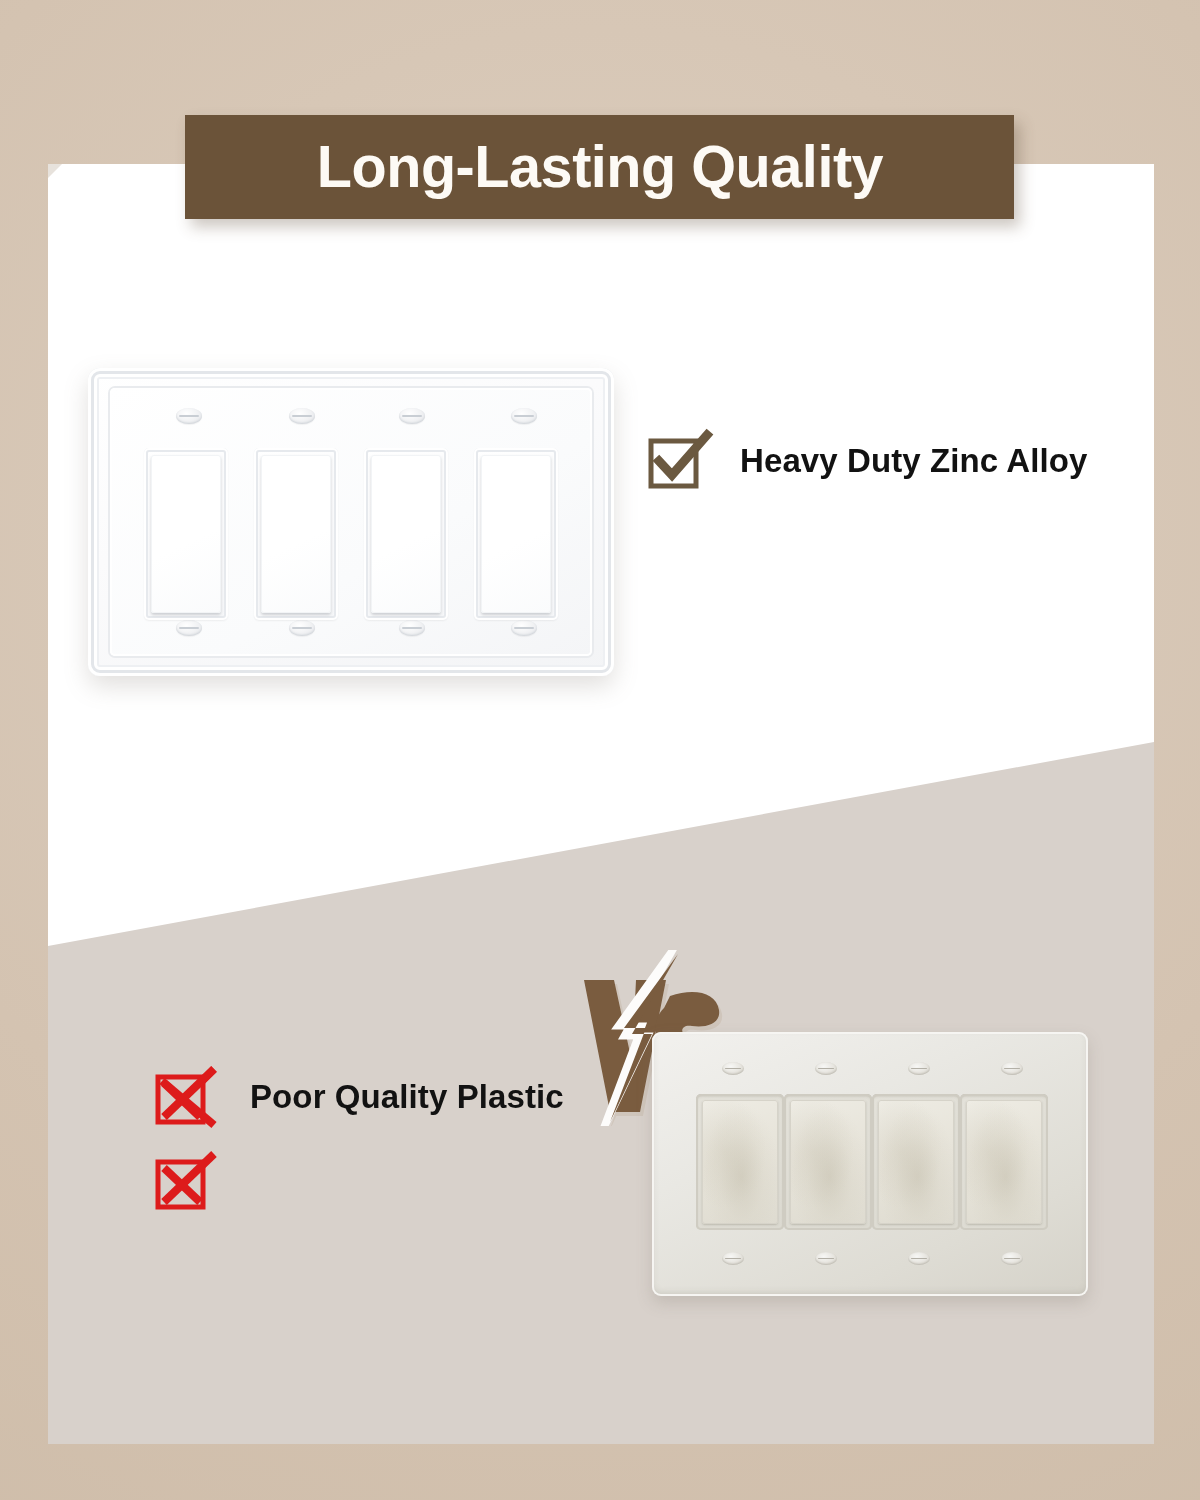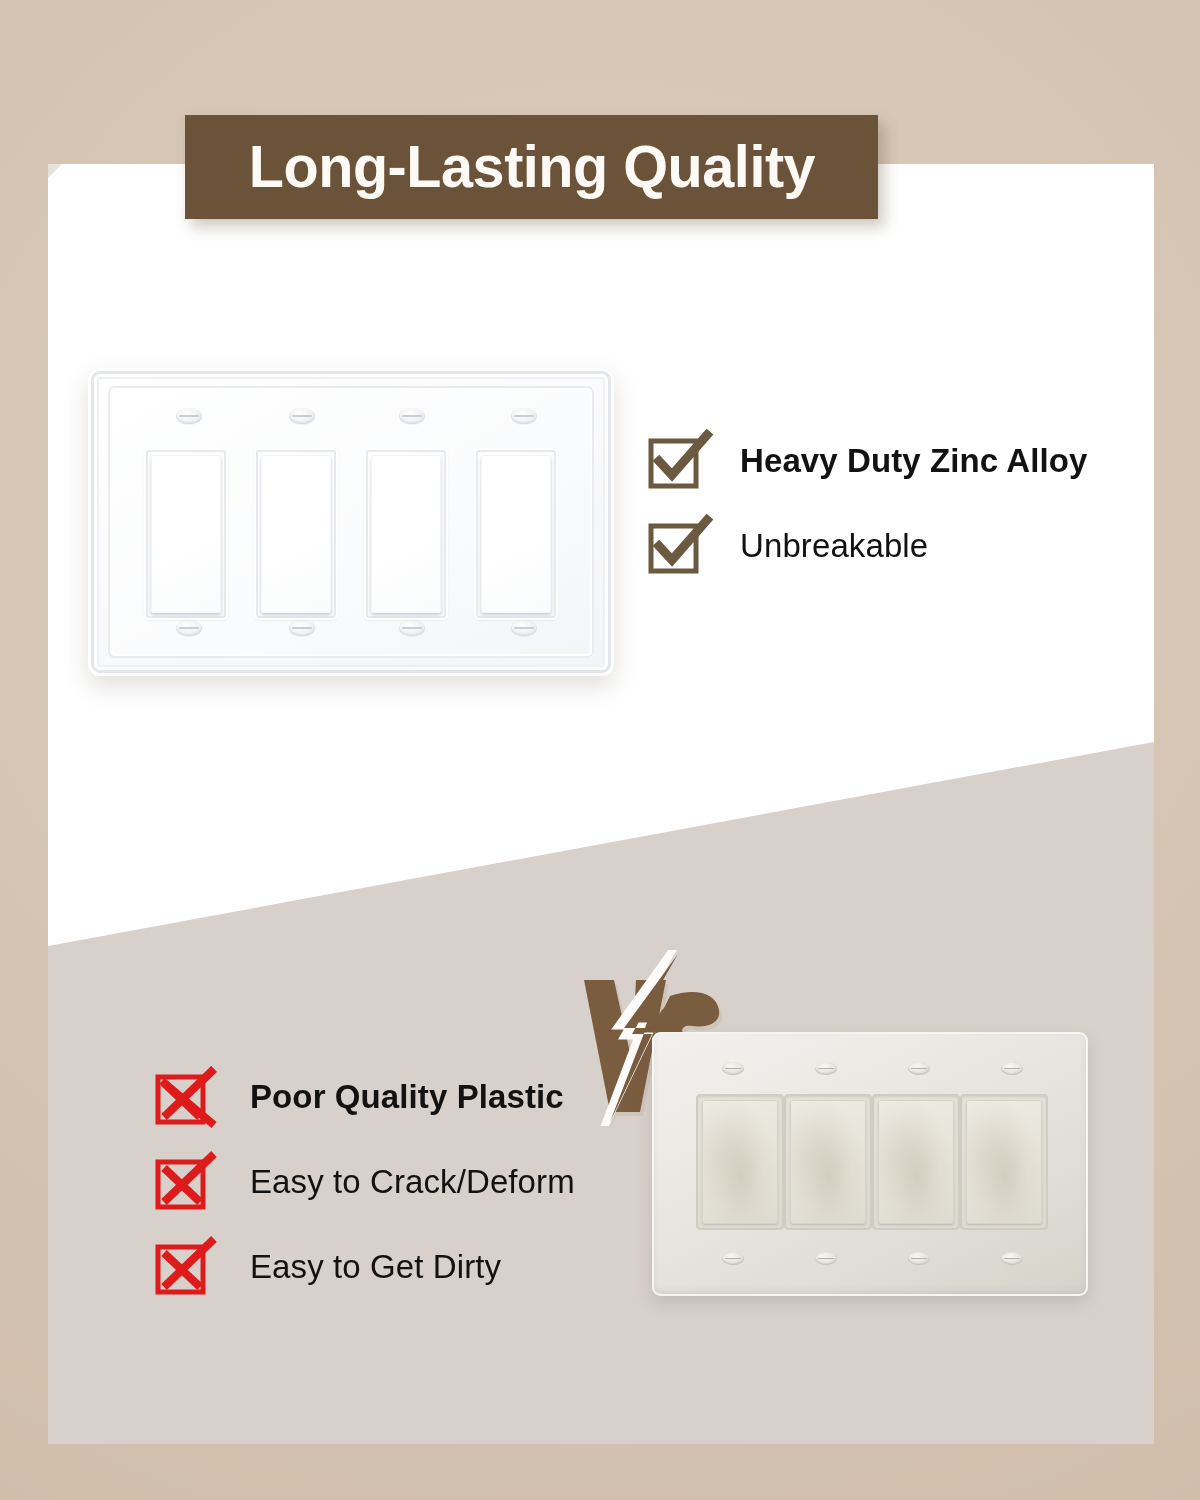--- a/index.html
+++ b/index.html
@@ -38,21 +38,21 @@
   
   .diag-region{
     position:absolute; left:0; top:0; width:1106px; height:1280px;
     background:#d8d1cb;
     clip-path: polygon(0 782px, 1106px 578px, 1106px 1280px, 0 1280px);
   }
 
   
   .banner{
     position:absolute;
-    left:185px; top:115px; width:693px; height:104px;
+    left:185px; top:115px; width:829px; height:104px;
     background:#6b5339;
     box-shadow:6px 8px 14px rgba(90,70,50,0.30);
     display:flex; align-items:center; justify-content:center;
   }
   .banner-title{
     color:#fdfaf5;
     font-size:60px;
     font-weight:bold;
     letter-spacing:-0.5px;
     font-family:"Liberation Sans", sans-serif;
@@ -251,29 +251,20 @@
       <div class="feature-row">
         <span class="fbox">
           <svg width="64" height="64" viewBox="0 0 64 64">
             <rect x="4" y="14" width="45" height="45" fill="none" stroke="#6b5940" stroke-width="5"></rect>
             <path d="M12 34 L25 48 L60 8" fill="none" stroke="#6b5940" stroke-width="9" stroke-linecap="square" stroke-linejoin="miter"></path>
           </svg>
         </span>
         <span class="flabel bold">Heavy Duty Zinc Alloy</span>
       </div>
 
-      <div class="feature-row">
-        <span class="fbox">
-          <svg width="64" height="64" viewBox="0 0 64 64">
-            <rect x="4" y="14" width="45" height="45" fill="none" stroke="#6b5940" stroke-width="5"></rect>
-            <path d="M12 34 L25 48 L60 8" fill="none" stroke="#6b5940" stroke-width="9" stroke-linecap="square" stroke-linejoin="miter"></path>
-          </svg>
-        </span>
-        <span class="flabel">Unbreakable</span>
-      </div>
 
     </div>
 
     <div class="vs">
       <svg width="176" height="176" viewBox="0 0 176 176" aria-hidden="true">
         <g transform="translate(2,2)">
 
           <g fill="#c9bcae" opacity="0.55" transform="translate(3,4)">
             <path d="M18 28 L48 28 L66 110 L70 28 L100 28 L74 160 L44 160 Z"></path>
             <path d="M104 44 C128 36 150 40 153 58 C155 72 140 76 126 74 C116 72 112 80 122 86 L136 94 C154 104 158 126 140 140 C124 152 100 152 86 144 L96 120 C108 128 124 128 126 118 C127 110 116 108 106 102 C88 92 84 70 98 56 Z"></path>
@@ -307,33 +298,22 @@
       </div>
 
       <div class="feature-row">
         <span class="fbox">
           <svg width="64" height="64" viewBox="0 0 64 64">
             <rect x="4" y="14" width="45" height="45" fill="none" stroke="#dd1b1b" stroke-width="5"></rect>
             <path d="M10 20 L46 54" fill="none" stroke="#dd1b1b" stroke-width="8"></path>
             <path d="M10 54 L60 6" fill="none" stroke="#dd1b1b" stroke-width="8"></path>
           </svg>
         </span>
-        <span class="flabel">Easy to Crack/Deform</span>
-      </div>
-
-      <div class="feature-row">
-        <span class="fbox">
-          <svg width="64" height="64" viewBox="0 0 64 64">
-            <rect x="4" y="14" width="45" height="45" fill="none" stroke="#dd1b1b" stroke-width="5"></rect>
-            <path d="M10 20 L46 54" fill="none" stroke="#dd1b1b" stroke-width="8"></path>
-            <path d="M10 54 L60 6" fill="none" stroke="#dd1b1b" stroke-width="8"></path>
-          </svg>
-        </span>
-        <span class="flabel">Easy to Get Dirty</span>
-      </div>
+      </div>
+
     </div>
 
     <div class="plate" id="plate-bad" style="left:604px; top:868px;">
       <div class="plate-outer"></div>
       <div class="plate-screws">
         <div class="screw" style="left:70px;  top:30px;">
             <span class="slot"></span>
           </div>
         <div class="screw" style="left:163px; top:30px;">
             <span class="slot"></span>

